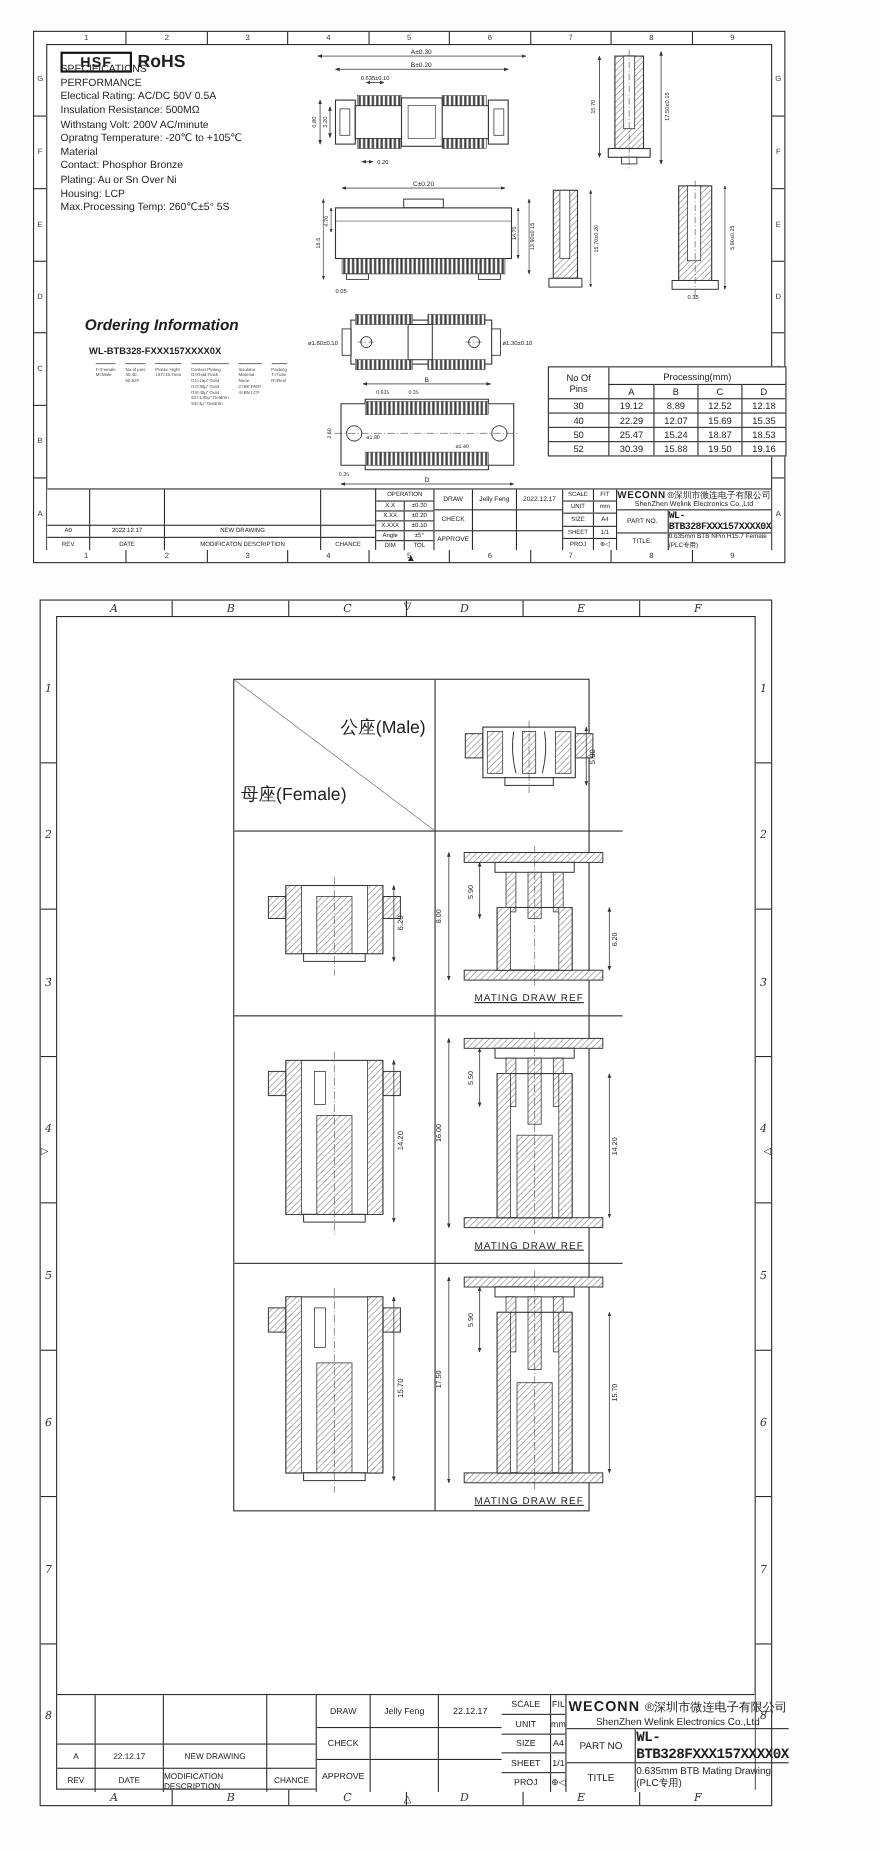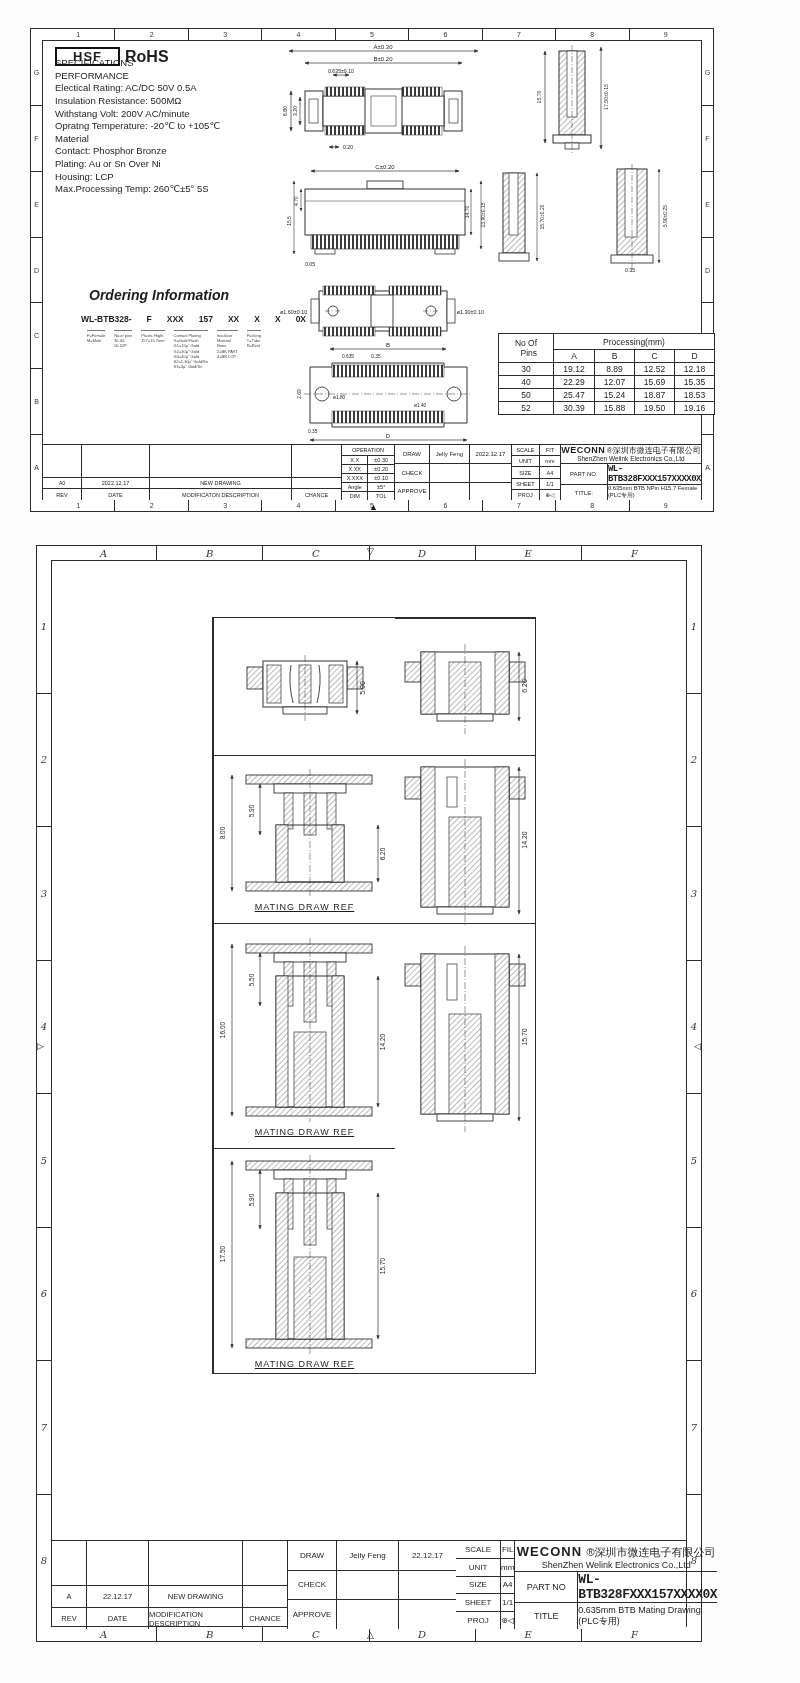--- a/index.html
+++ b/index.html
@@ -26,33 +26,33 @@
   .zt span,.zbm span{border-right:1px solid var(--ln);}
   .zt span:last-child,.zbm span:last-child{border-right:none;}
   .zl span,.zr span{border-bottom:1px solid var(--ln);}
   .zl span:last-child,.zr span:last-child{border-bottom:none;}
   .cmark{position:absolute;font-size:9px;color:#222;line-height:1;z-index:3;}
   
   .logo-row{position:absolute;left:12px;top:6px;display:flex;align-items:center;gap:5px;}
   .hsf{border:2px solid #111;font-weight:bold;font-size:13px;padding:0 16px;letter-spacing:1px;}
   .rohs{font-weight:bold;font-size:16px;}
   .specs{position:absolute;left:12px;top:16px;width:260px;font-size:9.5px;line-height:1.33;}
-  .ord-head{position:absolute;left:46px;top:246px;font-size:14px;font-weight:bold;font-style:italic;}
-  .code-row{position:absolute;left:38px;top:273px;display:flex;gap:15px;font-size:8.5px;font-weight:bold;}
+  .ord-head{position:absolute;left:34px;top:246px;font-size:14px;font-weight:bold;font-style:italic;}
+  .code-row{position:absolute;left:38px;top:273px;display:flex;font-size:8.5px;font-weight:bold;}
   .legend-row{position:absolute;left:44px;top:289px;display:flex;gap:9px;font-size:4px;line-height:1.3;color:#444;}
   .legend-row span{white-space:pre-line;border-top:1px solid #777;padding-top:2px;}
   .pre{white-space:pre-line;}
   
   .dtable{position:absolute;left:455px;top:292px;display:grid;
           grid-template-columns:54px 41px 40px 40px 40px;
           grid-template-rows:15px 13px 13px 13px 13px 13px;
           border:1px solid var(--ln);font-size:8.5px;background:#fff;}
   .dtable div{border-left:1px solid var(--ln);border-top:1px solid var(--ln);
           display:flex;align-items:center;justify-content:center;text-align:center;}
-  .dtable div:first-child, .dtable .c1{border-left:none;text-align:right;}
+  .dtable div:first-child, .dtable .c1{border-left:none;}
   .dtable .r1{border-top:none;}
   .dt-pins{grid-row:1/3;grid-column:1;}
   .dt-dims{grid-column:2/6;}
   
   .revblock,.tblock{position:absolute;font-size:5.5px;background:#fff;}
   .revblock{left:0;top:403px;width:298px;height:55px;border-top:1px solid var(--ln);
             display:grid;grid-template-columns:38px 68px 142px 50px;grid-template-rows:1fr 11px 12px;}
   .revblock div{border-left:1px solid var(--ln);border-top:1px solid var(--ln);
             display:flex;align-items:center;justify-content:center;}
   .revblock .t{border-top:none;}
@@ -525,20 +525,27 @@
       </div>
     <span class="cmark" style="left:330px;top:1px;">▽</span>
     <span class="cmark" style="left:330px;bottom:1px;">△</span>
     <span class="cmark" style="left:0px;top:496px;">▷</span>
     <span class="cmark" style="right:0px;top:496px;">◁</span>
 
     <div class="inner">
 
       <div class="matrix">
 
+        <div class="mcell l t">
+          <svg class="diag" viewBox="0 0 100 100" preserveAspectRatio="none">
+            <line x1="0" y1="0" x2="100" y2="100" stroke="#444" stroke-width="0.6" vector-effect="non-scaling-stroke"></line>
+          </svg>
+          <span class="mlbl male-lbl">公座(Male)</span>
+          <span class="mlbl female-lbl">母座(Female)</span>
+        </div>
 
         <div class="mcell t">
           <svg width="132" height="112" viewBox="0 0 132 112">
             <rect x="8" y="36" width="16" height="22" fill="url(#h45)" stroke="#333" stroke-width="0.9"></rect>
             <rect x="108" y="36" width="16" height="22" fill="url(#h45)" stroke="#333" stroke-width="0.9"></rect>
             <rect x="24" y="30" width="84" height="46" fill="#fff" stroke="#333" stroke-width="1"></rect>
             <rect x="28" y="34" width="14" height="38" fill="url(#h45)" stroke="#333" stroke-width="0.7"></rect>
             <rect x="90" y="34" width="14" height="38" fill="url(#h45)" stroke="#333" stroke-width="0.7"></rect>
             <rect x="60" y="34" width="12" height="38" fill="url(#h45)" stroke="#333" stroke-width="0.7"></rect>
             <path d="M52,34 q-3,18 2,38" fill="none" stroke="#333" stroke-width="0.9"></path>

